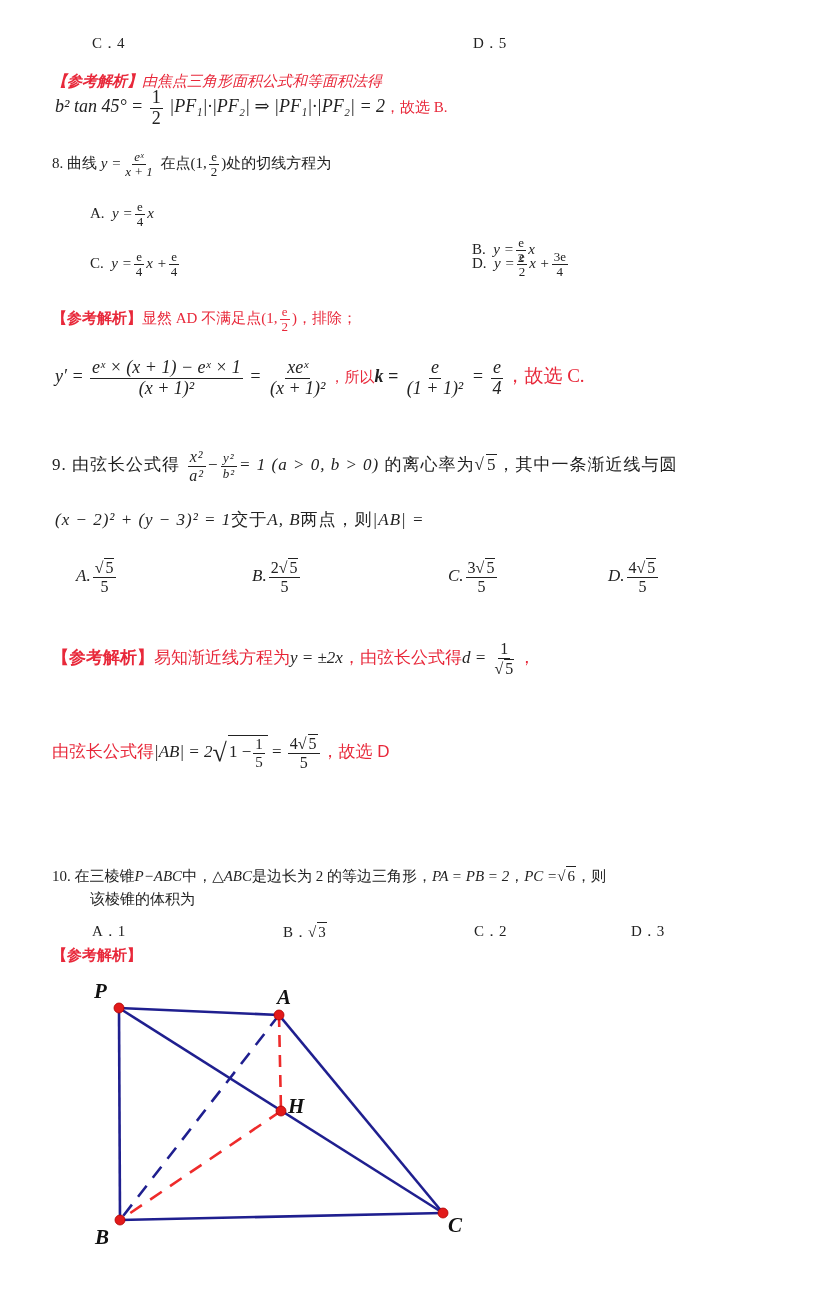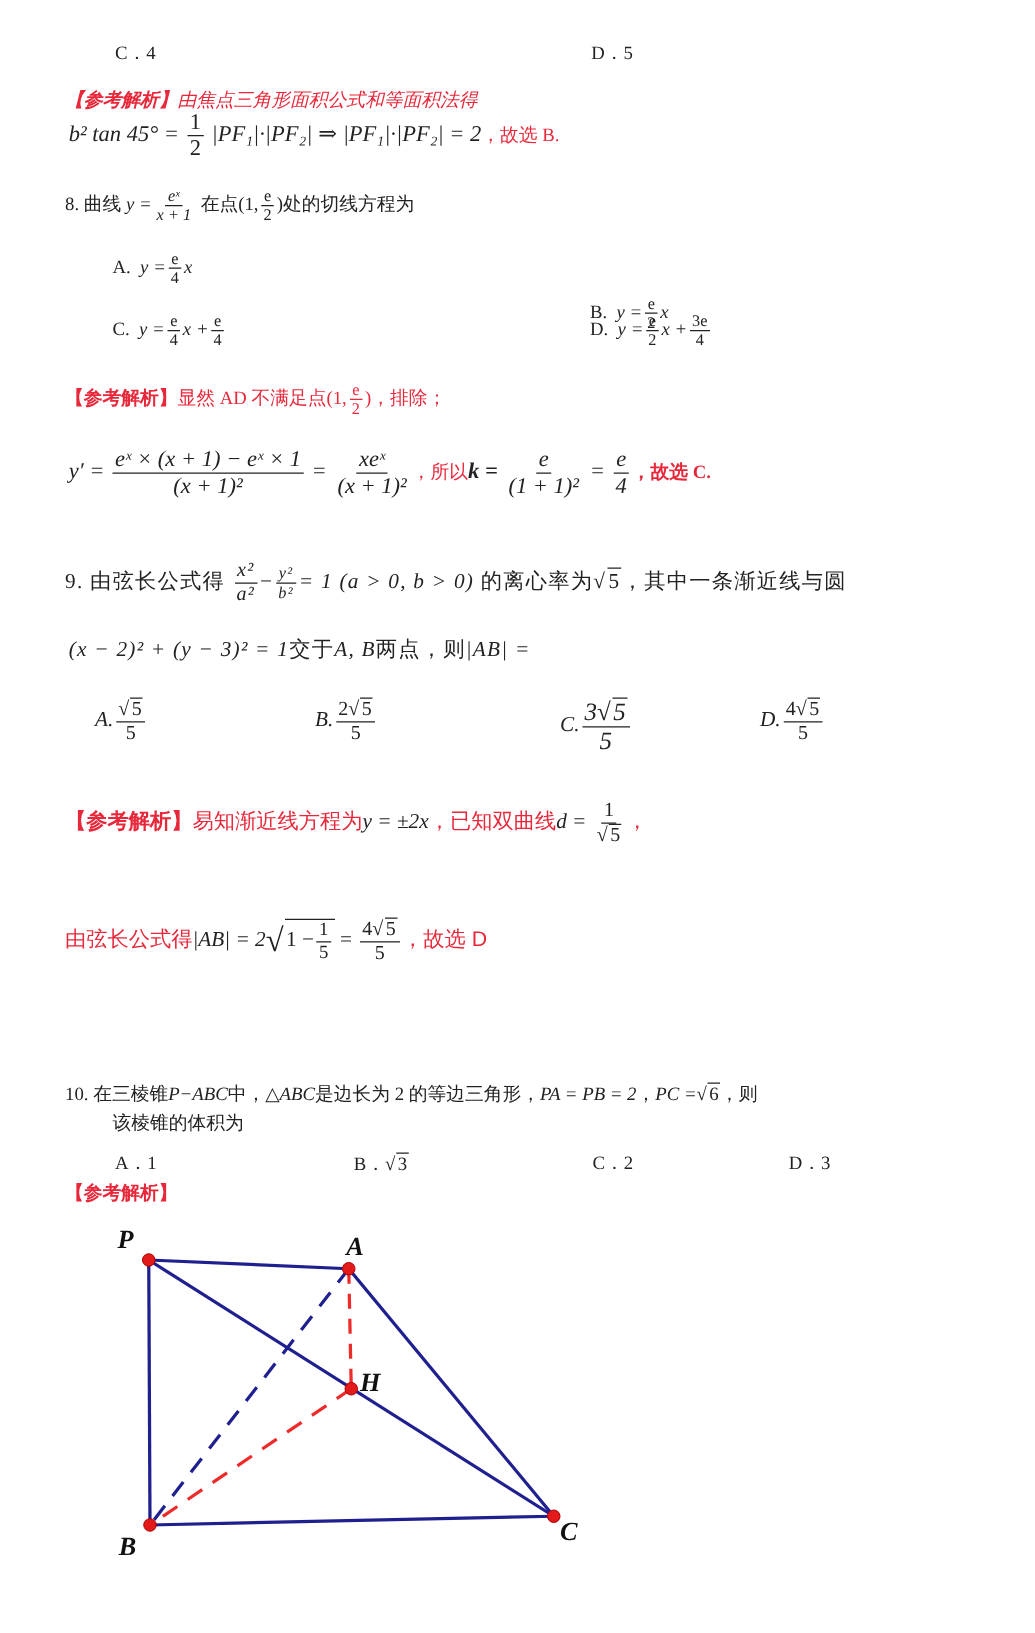--- a/index.html
+++ b/index.html
@@ -102,21 +102,21 @@
       <span class="d">(x + 1)²</span>
     </span><span class="red up" style="font-size:15px;">，所以</span><span style="font-weight:bold;">k =</span>
   <span class="frac">
       <span class="n">e</span>
       <span class="d">(1 + 1)²</span>
     </span>
   <span>=</span>
   <span class="frac">
       <span class="n">e</span>
       <span class="d">4</span>
-    </span><span class="red up" style="font-size:15px;font-weight:bold;">，故选 C.</span>
+    </span><span class="red up" style="font-size:19px;">，故选 C.</span>
 </div>
 
 <div class="abs q9" style="left:52px;top:448px;">
   <span>9.</span>
   <span>由弦长公式得</span>
   <span class="frac math" style="font-size:16px;">
       <span class="n">x²</span>
       <span class="d">a²</span>
     </span><span>−</span><span class="frac math" style="font-size:13px;">
       <span class="n">y²</span>
@@ -135,34 +135,34 @@
       <span class="d">5</span>
     </span>
 </div>
 <div class="abs ital-opt" style="left:252px;top:558px;">
   <span class="math">B.</span><span class="frac up" style="font-size:16px;">
       <span class="n"><span>2</span>√<span class="sqrt">5</span></span>
       <span class="d">5</span>
     </span>
 </div>
 <div class="abs ital-opt" style="left:448px;top:558px;">
-  <span class="math">C.</span><span class="frac up" style="font-size:20px;font-style:italic;">
+  <span class="math">C.</span><span class="frac up" style="font-size:16px;">
       <span class="n"><span>3</span>√<span class="sqrt">5</span></span>
       <span class="d">5</span>
     </span>
 </div>
 <div class="abs ital-opt" style="left:608px;top:558px;">
   <span class="math">D.</span><span class="frac up" style="font-size:16px;">
       <span class="n"><span>4</span>√<span class="sqrt">5</span></span>
       <span class="d">5</span>
     </span>
 </div>
 
 <div class="abs" style="left:52px;top:640px;font-size:17px;">
-  <span class="redlabel">【参考解析】</span><span class="red">易知渐近线方程为</span><span class="math">y = ±2x</span><span class="red">，已知双曲线</span><span class="math">d =</span>
+  <span class="redlabel">【参考解析】</span><span class="red">易知渐近线方程为</span><span class="math">y = ±2x</span><span class="red">，由弦长公式得</span><span class="math">d =</span>
   <span class="frac" style="font-size:16px;">
       <span class="n">1</span>
       <span class="d">√<span class="sqrt">5</span></span>
     </span><span class="red">，</span>
 </div>
 
 <div class="abs" style="left:52px;top:734px;font-size:17px;">
   <span class="red">由弦长公式得</span><span class="math">|AB| = 2</span><span style="font-size:26px;vertical-align:middle;">√</span><span class="sqrt" style="vertical-align:middle;"><span>1 −</span><span class="frac" style="font-size:15px;">
         <span class="n">1</span>
         <span class="d">5</span>

